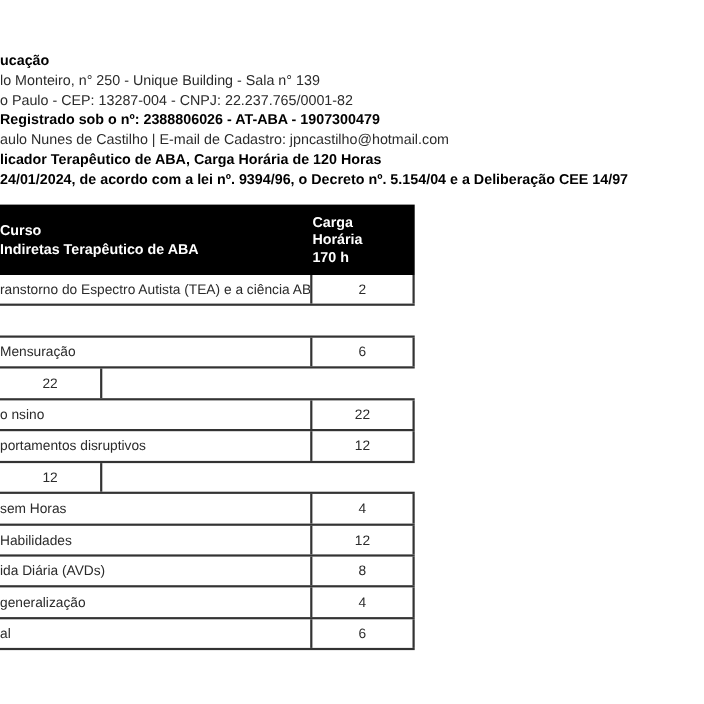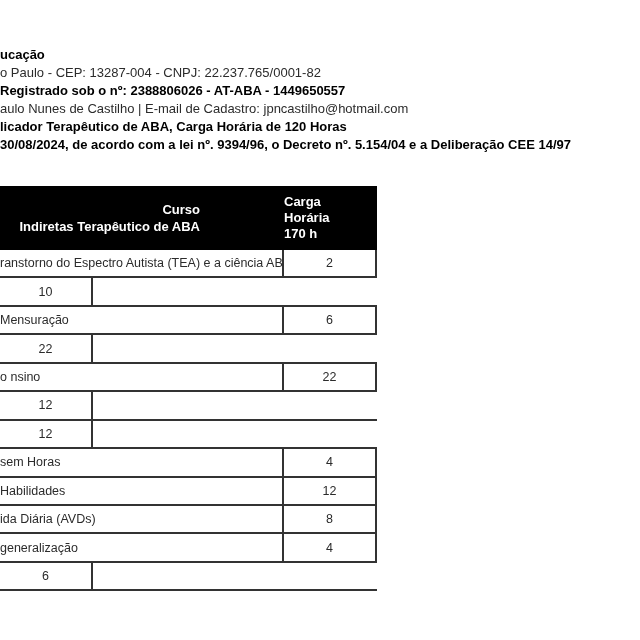--- a/index.html
+++ b/index.html
@@ -49,21 +49,21 @@
     font-weight: bold;
     font-size: 13px;
   }
   .th-left {
     width: 284px;
     display: flex;
     align-items: center;
   }
   .th-left-inner {
     width: 200px;
-    text-align: right;
+    text-align: left;
     line-height: 17px;
   }
   .th-right {
     width: 93px;
     display: flex;
     flex-direction: column;
     justify-content: center;
     line-height: 16px;
   }
   .tbody { border-bottom: 0; }
@@ -95,25 +95,26 @@
     color: #2b2b2b;
   }
 </style>
 </head>
 <body>
 
 <div class="page">
 
   <div class="header-block">
     <div class="header-line b">ucação</div>
+    <div class="header-line">lo Monteiro, n° 250 - Unique Building - Sala n° 139</div>
     <div class="header-line">o Paulo - CEP: 13287-004 - CNPJ: 22.237.765/0001-82</div>
-    <div class="header-line b">Registrado sob o nº: 2388806026 - AT-ABA - 1449650557</div>
+    <div class="header-line b">Registrado sob o nº: 2388806026 - AT-ABA - 1907300479</div>
     <div class="header-line">aulo Nunes de Castilho | E-mail de Cadastro: jpncastilho@hotmail.com</div>
     <div class="header-line b">licador Terapêutico de ABA, Carga Horária de 120 Horas</div>
-    <div class="header-line b">30/08/2024, de acordo com a lei nº. 9394/96, o Decreto nº. 5.154/04 e a Deliberação CEE 14/97</div>
+    <div class="header-line b">24/01/2024, de acordo com a lei nº. 9394/96, o Decreto nº. 5.154/04 e a Deliberação CEE 14/97</div>
   </div>
 
   <div class="course-table">
 
     <div class="thead">
       <div class="th-left">
         <div class="th-left-inner">
           <div>Curso</div>
           <div>Indiretas Terapêutico de ABA</div>
         </div>
@@ -124,34 +125,34 @@
         <div>170 h</div>
       </div>
     </div>
 
     <div class="tbody">
       <div class="trow">
         <div class="tcell-label">ranstorno do Espectro Autista (TEA) e a ciência ABA</div>
         <div class="tcell-hours">2</div>
       </div>
       <div class="trow">
-        <div class="tcell-hours">10</div>
       </div>
       <div class="trow">
         <div class="tcell-label">Mensuração</div>
         <div class="tcell-hours">6</div>
       </div>
       <div class="trow">
         <div class="tcell-hours">22</div>
       </div>
       <div class="trow">
         <div class="tcell-label">o nsino</div>
         <div class="tcell-hours">22</div>
       </div>
       <div class="trow">
+        <div class="tcell-label">portamentos disruptivos</div>
         <div class="tcell-hours">12</div>
       </div>
       <div class="trow">
         <div class="tcell-hours">12</div>
       </div>
       <div class="trow">
         <div class="tcell-label">sem Horas</div>
         <div class="tcell-hours">4</div>
       </div>
       <div class="trow">
@@ -160,19 +161,20 @@
       </div>
       <div class="trow">
         <div class="tcell-label">ida Diária (AVDs)</div>
         <div class="tcell-hours">8</div>
       </div>
       <div class="trow">
         <div class="tcell-label">generalização</div>
         <div class="tcell-hours">4</div>
       </div>
       <div class="trow">
+        <div class="tcell-label">al</div>
         <div class="tcell-hours">6</div>
       </div>
     </div>
 
   </div>
 
 </div>
 
 </body></html>

